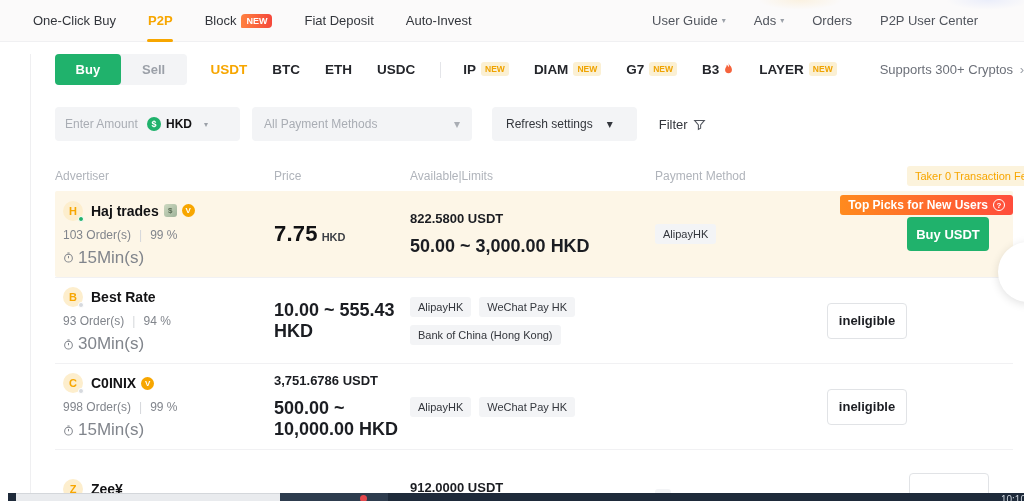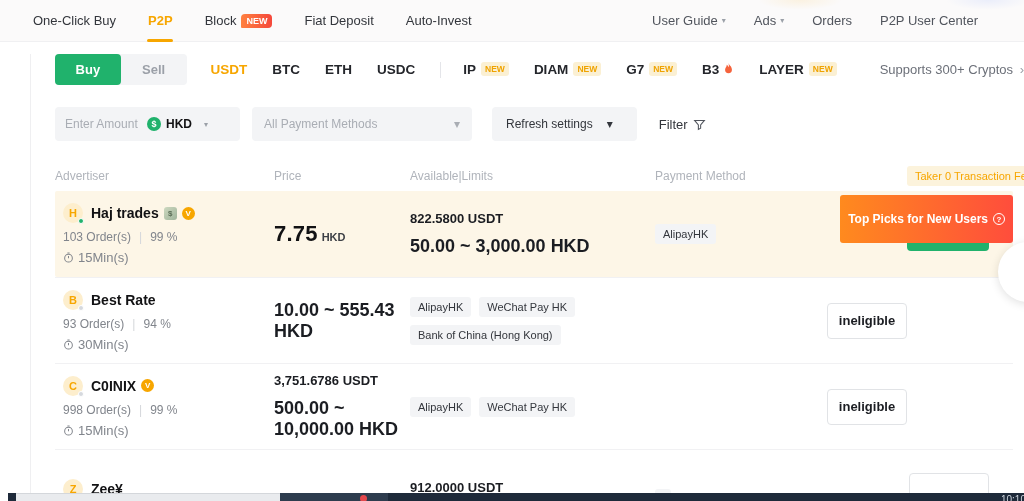--- a/index.html
+++ b/index.html
@@ -57,21 +57,21 @@
   .filter-lbl svg { margin-left:5px; }
 
   .tablewrap { position:relative; margin-top:20px; width:958px; }
   .thead { display:grid; grid-template-columns:219px 136px 245px 252px 1fr; align-items:center; height:30px; }
   .th { font-size:12px; color:#b0b4bb; }
   .fee-pill { justify-self:end; background:#fcf3dc; color:#f7a600; font-size:11px;
     border-radius:3px; padding:4px 8px; white-space:nowrap; }
   .rows { position:relative; }
   .top-picks { position:absolute; top:4px; right:0; z-index:3;
     background:linear-gradient(90deg,#ff8a1e,#ff4d3c); color:#fff; font-size:12px; font-weight:bold;
-    border-radius:3px; padding:17px 8px; display:flex; align-items:center; cursor:pointer; }
+    border-radius:3px; padding:3px 8px; display:flex; align-items:center; cursor:pointer; }
   .top-picks .q { display:inline-flex; width:12px; height:12px; border:1px solid #fff; border-radius:50%;
     font-size:8px; align-items:center; justify-content:center; margin-left:5px; font-weight:bold; }
   .offer-row { display:grid; grid-template-columns:211px 136px 245px 252px 1fr; align-items:center;
     min-height:86px; padding:0 24px 0 8px; border-top:1px solid #f1f1f3; }
   .offer-row:first-child { border-top:none; }
   .offer-row.highlight { background:#fdf6e7; border-top:none; border-radius:2px; }
   .adv-name-line { display:flex; align-items:center; margin-bottom:7px; }
   .avatar { position:relative; width:20px; height:20px; border-radius:50%; background:#fdeecd;
     color:#f7a600; font-size:11px; font-weight:bold; display:flex; align-items:center;
     justify-content:center; margin-right:8px; flex:0 0 auto; }
@@ -79,21 +79,21 @@
     border:1px solid #fff; }
   .statdot.on { background:#20b26c; } .statdot.off { background:#d6d9de; }
   .adv-name { font-size:14px; font-weight:bold; cursor:pointer; }
   .emblem { width:13px; height:13px; margin-left:5px; border-radius:3px;
     background:linear-gradient(135deg,#cdd9c0,#9fb39a); display:inline-flex; align-items:center;
     justify-content:center; font-size:8px; color:#5c6e57; font-weight:bold; }
   .vbadge { width:13px; height:13px; margin-left:5px; border-radius:50%; background:#f7a600;
     color:#fff; font-size:8px; font-weight:bold; display:inline-flex; align-items:center; justify-content:center; }
   .adv-stats { font-size:12px; color:#81858c; margin-bottom:6px; display:flex; align-items:center; }
   .adv-stats .sep { color:#d4d7db; margin:0 8px; }
-  .adv-time { font-size:13px; color:#81858c; display:flex; align-items:center; }
+  .adv-time { font-size:17px; color:#81858c; display:flex; align-items:center; }
   .adv-time svg { margin-right:4px; }
   .price-big { font-size:22px; font-weight:bold; letter-spacing:.2px; }
   .price-cur { font-size:11px; font-weight:bold; color:#3c3f45; margin-left:4px; }
   .avail-line { font-size:13px; font-weight:bold; color:#1b1d22; margin-bottom:10px; }
   .limit-line { font-size:18px; font-weight:bold; color:#1b1d22; }
   .mline { display:flex; flex-wrap:wrap; }
   .mline + .mline { margin-top:8px; }
   .ptag { background:#f3f4f6; border-radius:3px; font-size:11px; color:#33363c;
     padding:4px 8px; margin-right:8px; white-space:nowrap; }
   .action-cell { justify-self:end; }

